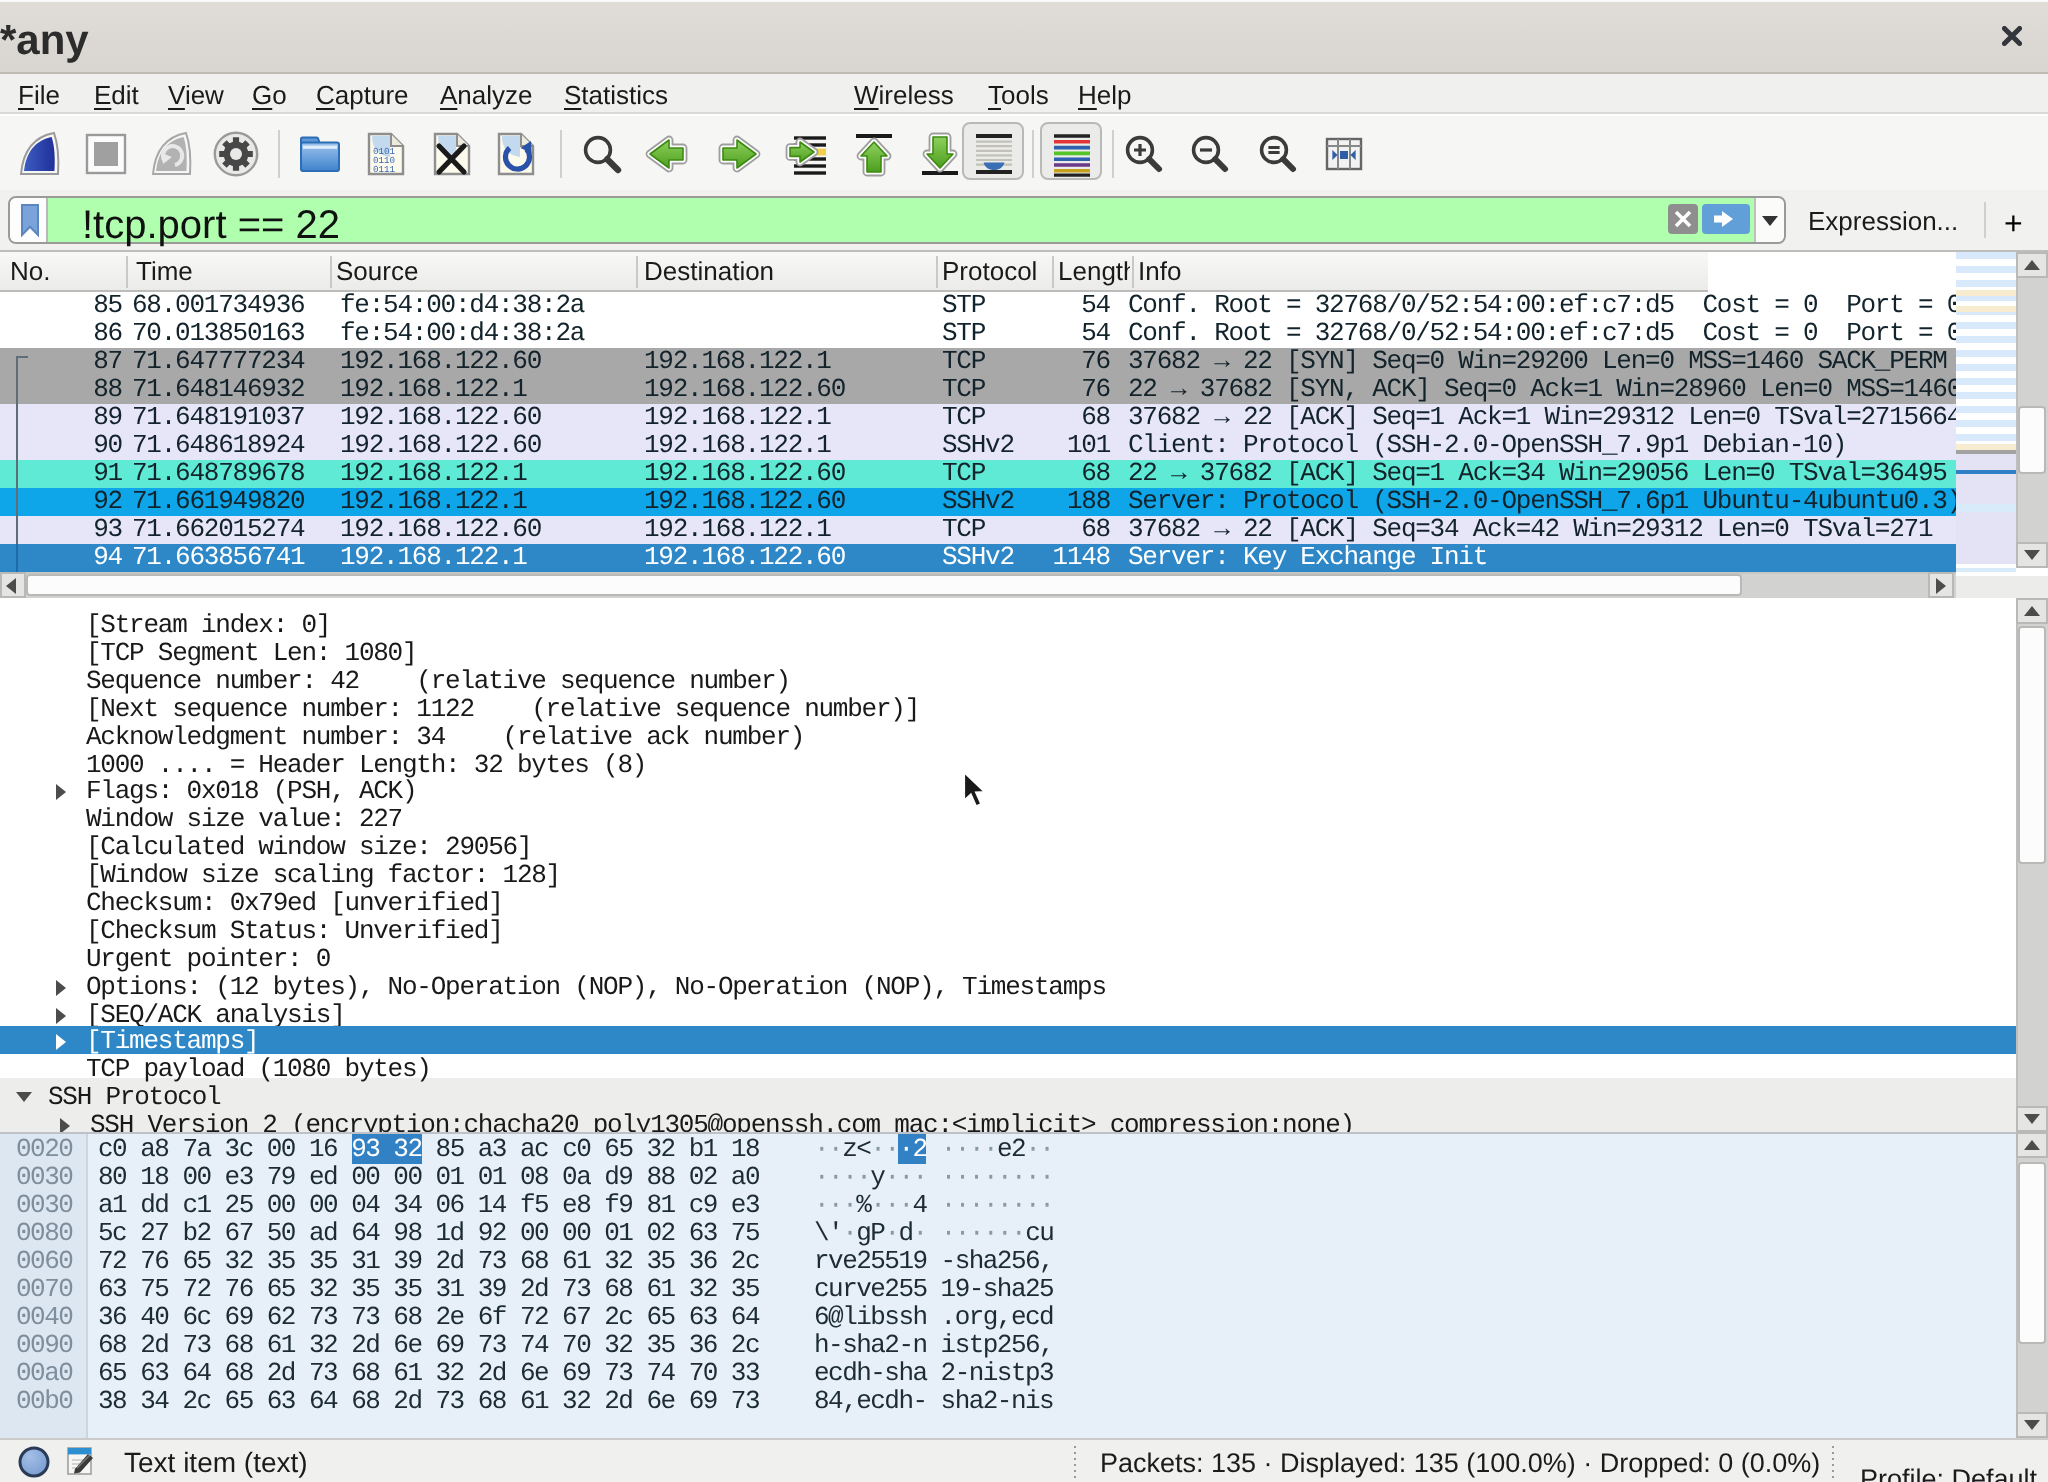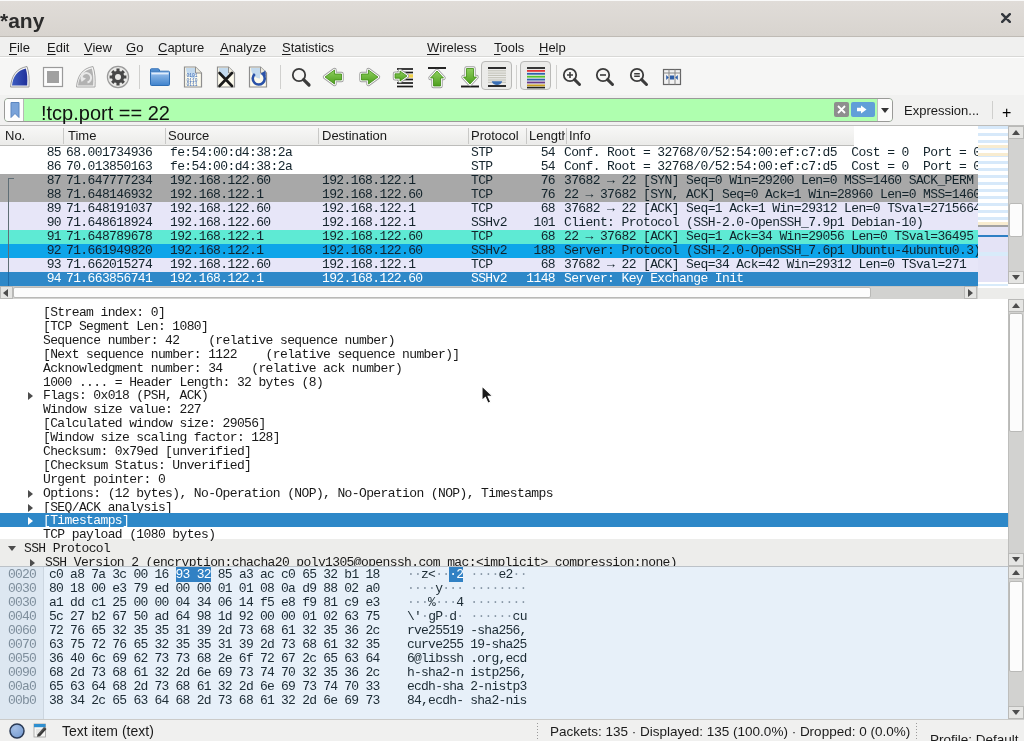--- a/index.html
+++ b/index.html
@@ -517,30 +517,30 @@
       <div id="hexgut"></div>
 <div class="hrow hoff" style="top:1px;">0020</div>
 <div class="hrow hhex" style="top:1px;">c0 a8 7a 3c 00 16 <span class="hl">93 32</span> 85 a3 ac c0 65 32 b1 18</div>
 <div class="hrow hasc" style="top:1px;"><b>··</b>z&lt;<b>··</b><span class="hl"><b>·</b>2</span> <b>····</b>e2<b>··</b></div>
 <div class="hrow hoff" style="top:15px;">0030</div>
 <div class="hrow hhex" style="top:15px;">80 18 00 e3 79 ed 00 00 01 01 08 0a d9 88 02 a0</div>
 <div class="hrow hasc" style="top:15px;"><b>····</b>y<b>···</b> <b>········</b></div>
 <div class="hrow hoff" style="top:29px;">0030</div>
 <div class="hrow hhex" style="top:29px;">a1 dd c1 25 00 00 04 34 06 14 f5 e8 f9 81 c9 e3</div>
 <div class="hrow hasc" style="top:29px;"><b>···</b>%<b>···</b>4 <b>········</b></div>
-<div class="hrow hoff" style="top:43px;">0040</div>
+<div class="hrow hoff" style="top:43px;">0080</div>
 <div class="hrow hhex" style="top:43px;">5c 27 b2 67 50 ad 64 98 1d 92 00 00 01 02 63 75</div>
 <div class="hrow hasc" style="top:43px;">\'<b>·</b>gP<b>·</b>d<b>·</b> <b>······</b>cu</div>
 <div class="hrow hoff" style="top:57px;">0060</div>
 <div class="hrow hhex" style="top:57px;">72 76 65 32 35 35 31 39 2d 73 68 61 32 35 36 2c</div>
 <div class="hrow hasc" style="top:57px;">rve25519 -sha256,</div>
 <div class="hrow hoff" style="top:71px;">0070</div>
 <div class="hrow hhex" style="top:71px;">63 75 72 76 65 32 35 35 31 39 2d 73 68 61 32 35</div>
 <div class="hrow hasc" style="top:71px;">curve255 19-sha25</div>
-<div class="hrow hoff" style="top:85px;">0050</div>
+<div class="hrow hoff" style="top:85px;">0040</div>
 <div class="hrow hhex" style="top:85px;">36 40 6c 69 62 73 73 68 2e 6f 72 67 2c 65 63 64</div>
 <div class="hrow hasc" style="top:85px;">6@libssh .org,ecd</div>
 <div class="hrow hoff" style="top:99px;">0090</div>
 <div class="hrow hhex" style="top:99px;">68 2d 73 68 61 32 2d 6e 69 73 74 70 32 35 36 2c</div>
 <div class="hrow hasc" style="top:99px;">h-sha2-n istp256,</div>
 <div class="hrow hoff" style="top:113px;">00a0</div>
 <div class="hrow hhex" style="top:113px;">65 63 64 68 2d 73 68 61 32 2d 6e 69 73 74 70 33</div>
 <div class="hrow hasc" style="top:113px;">ecdh-sha 2-nistp3</div>
 <div class="hrow hoff" style="top:127px;">00b0</div>
 <div class="hrow hhex" style="top:127px;">38 34 2c 65 63 64 68 2d 73 68 61 32 2d 6e 69 73</div>

